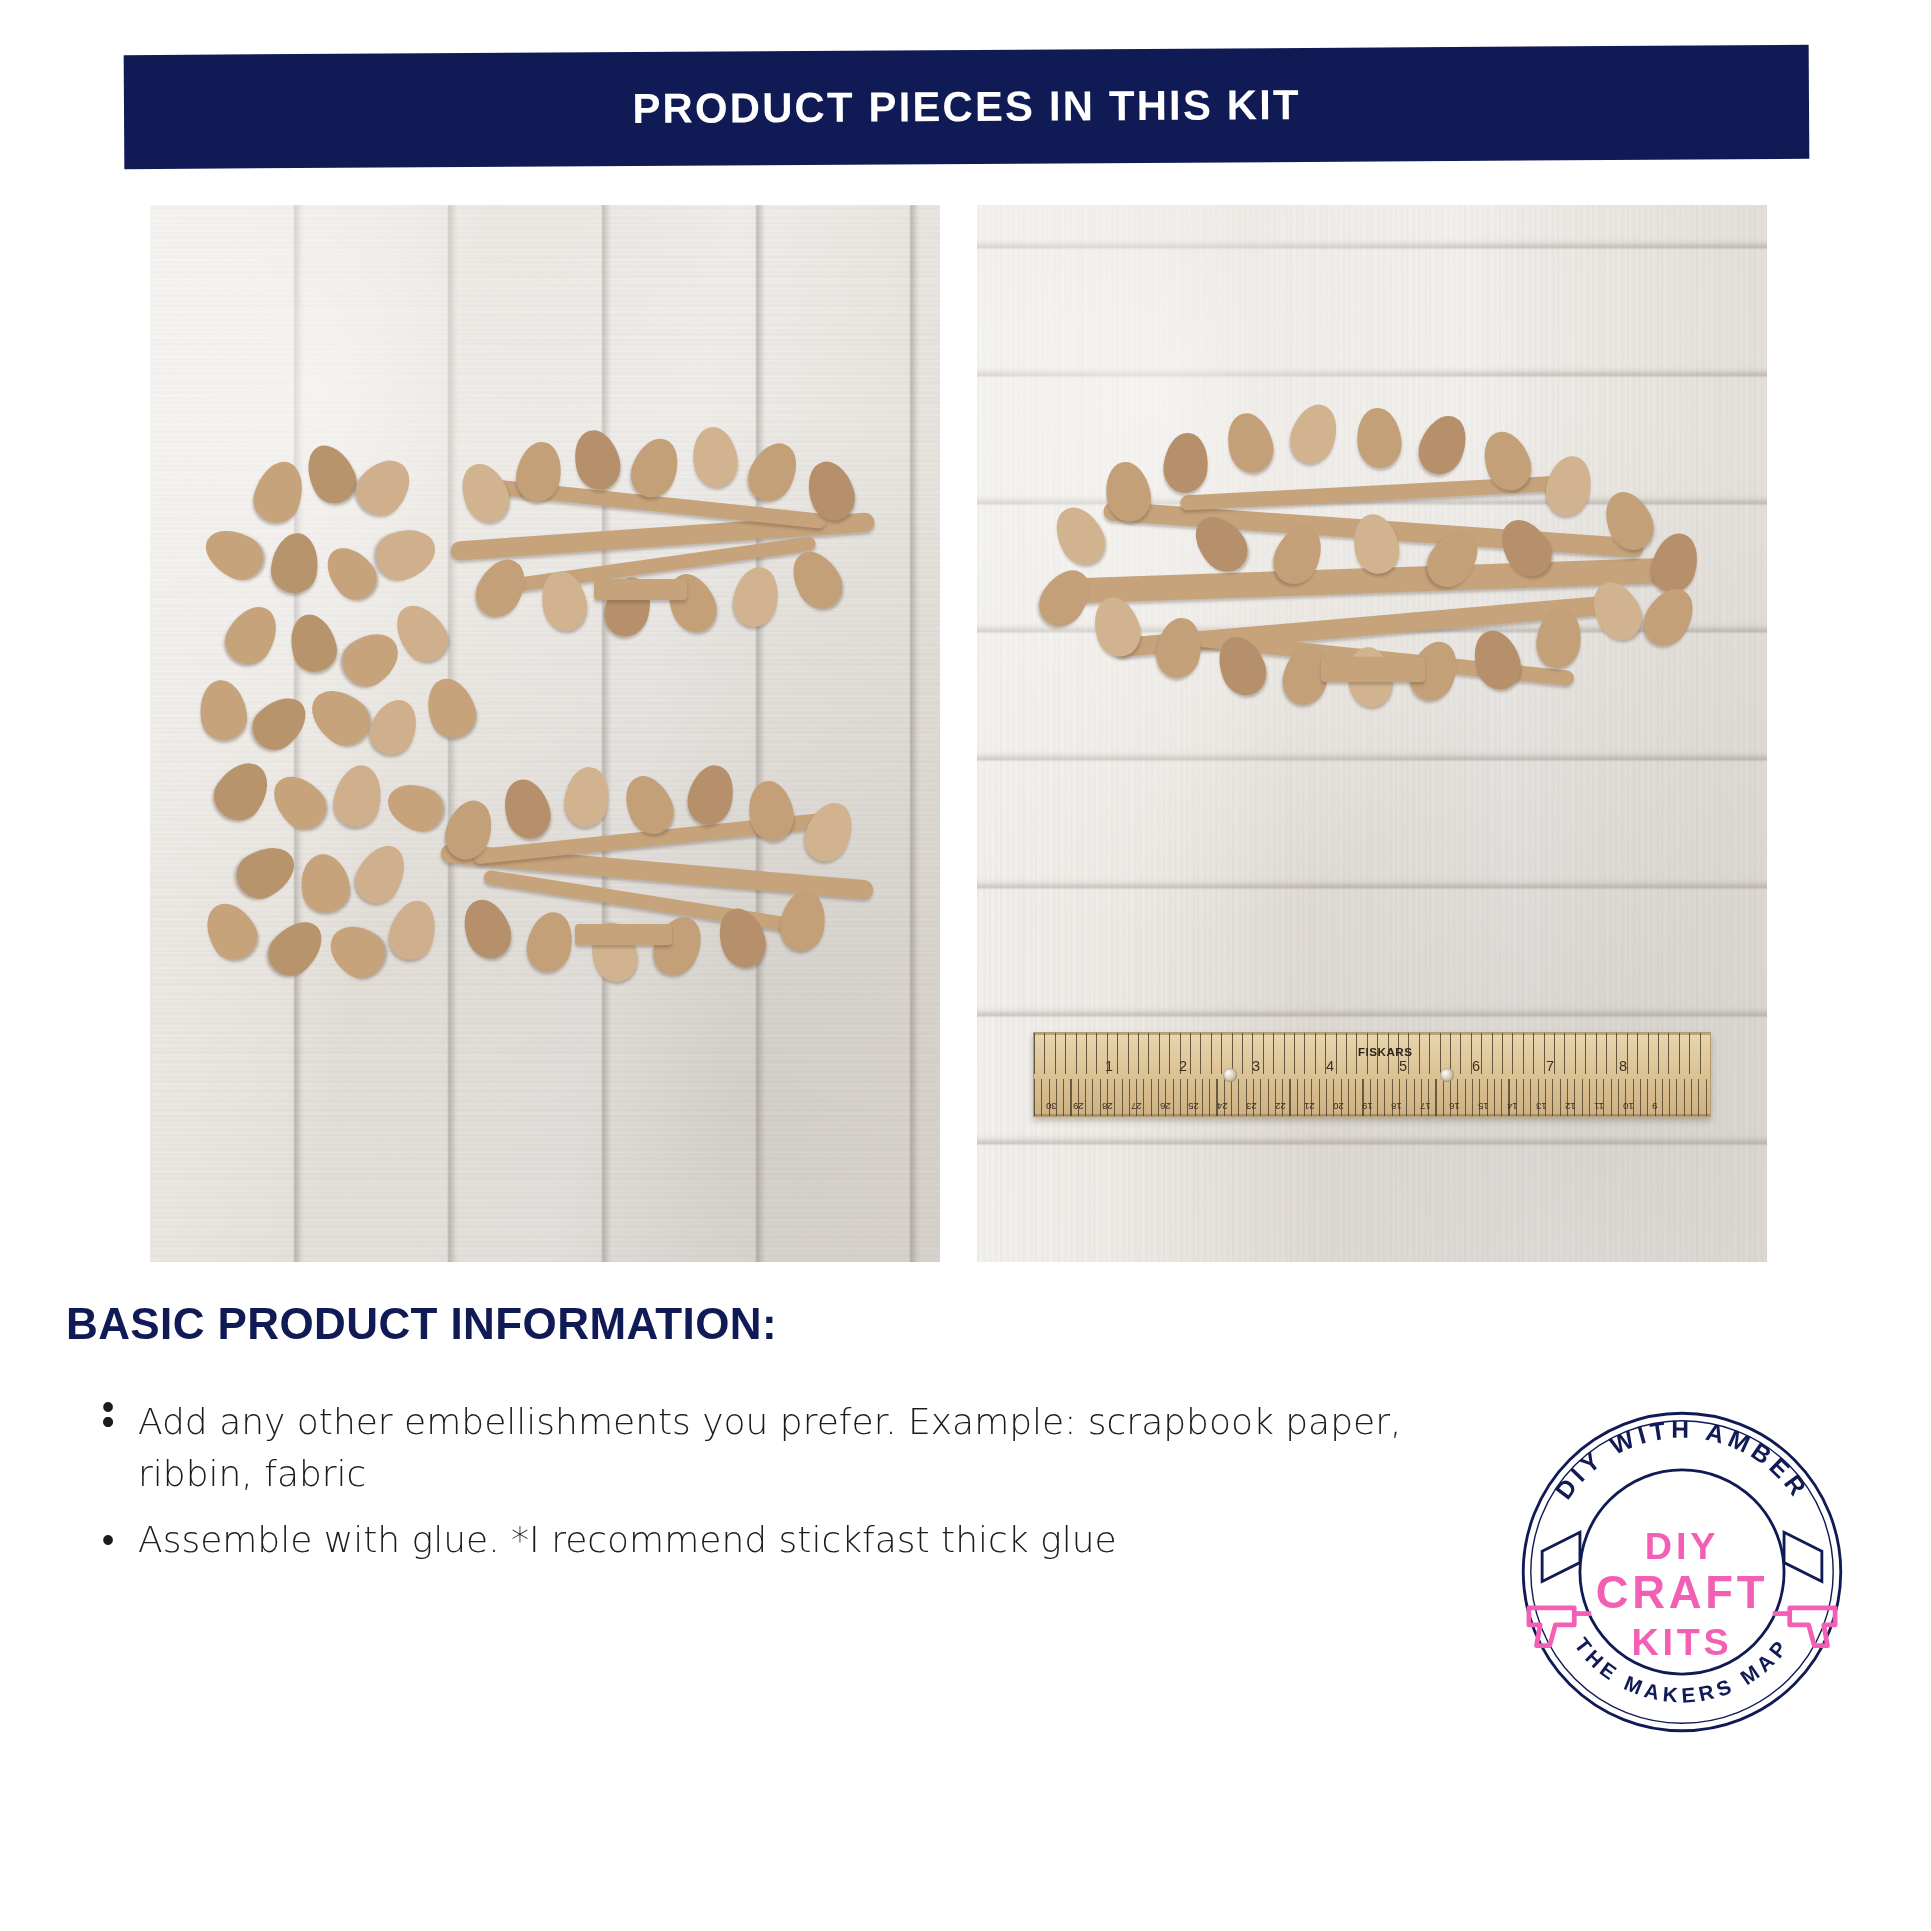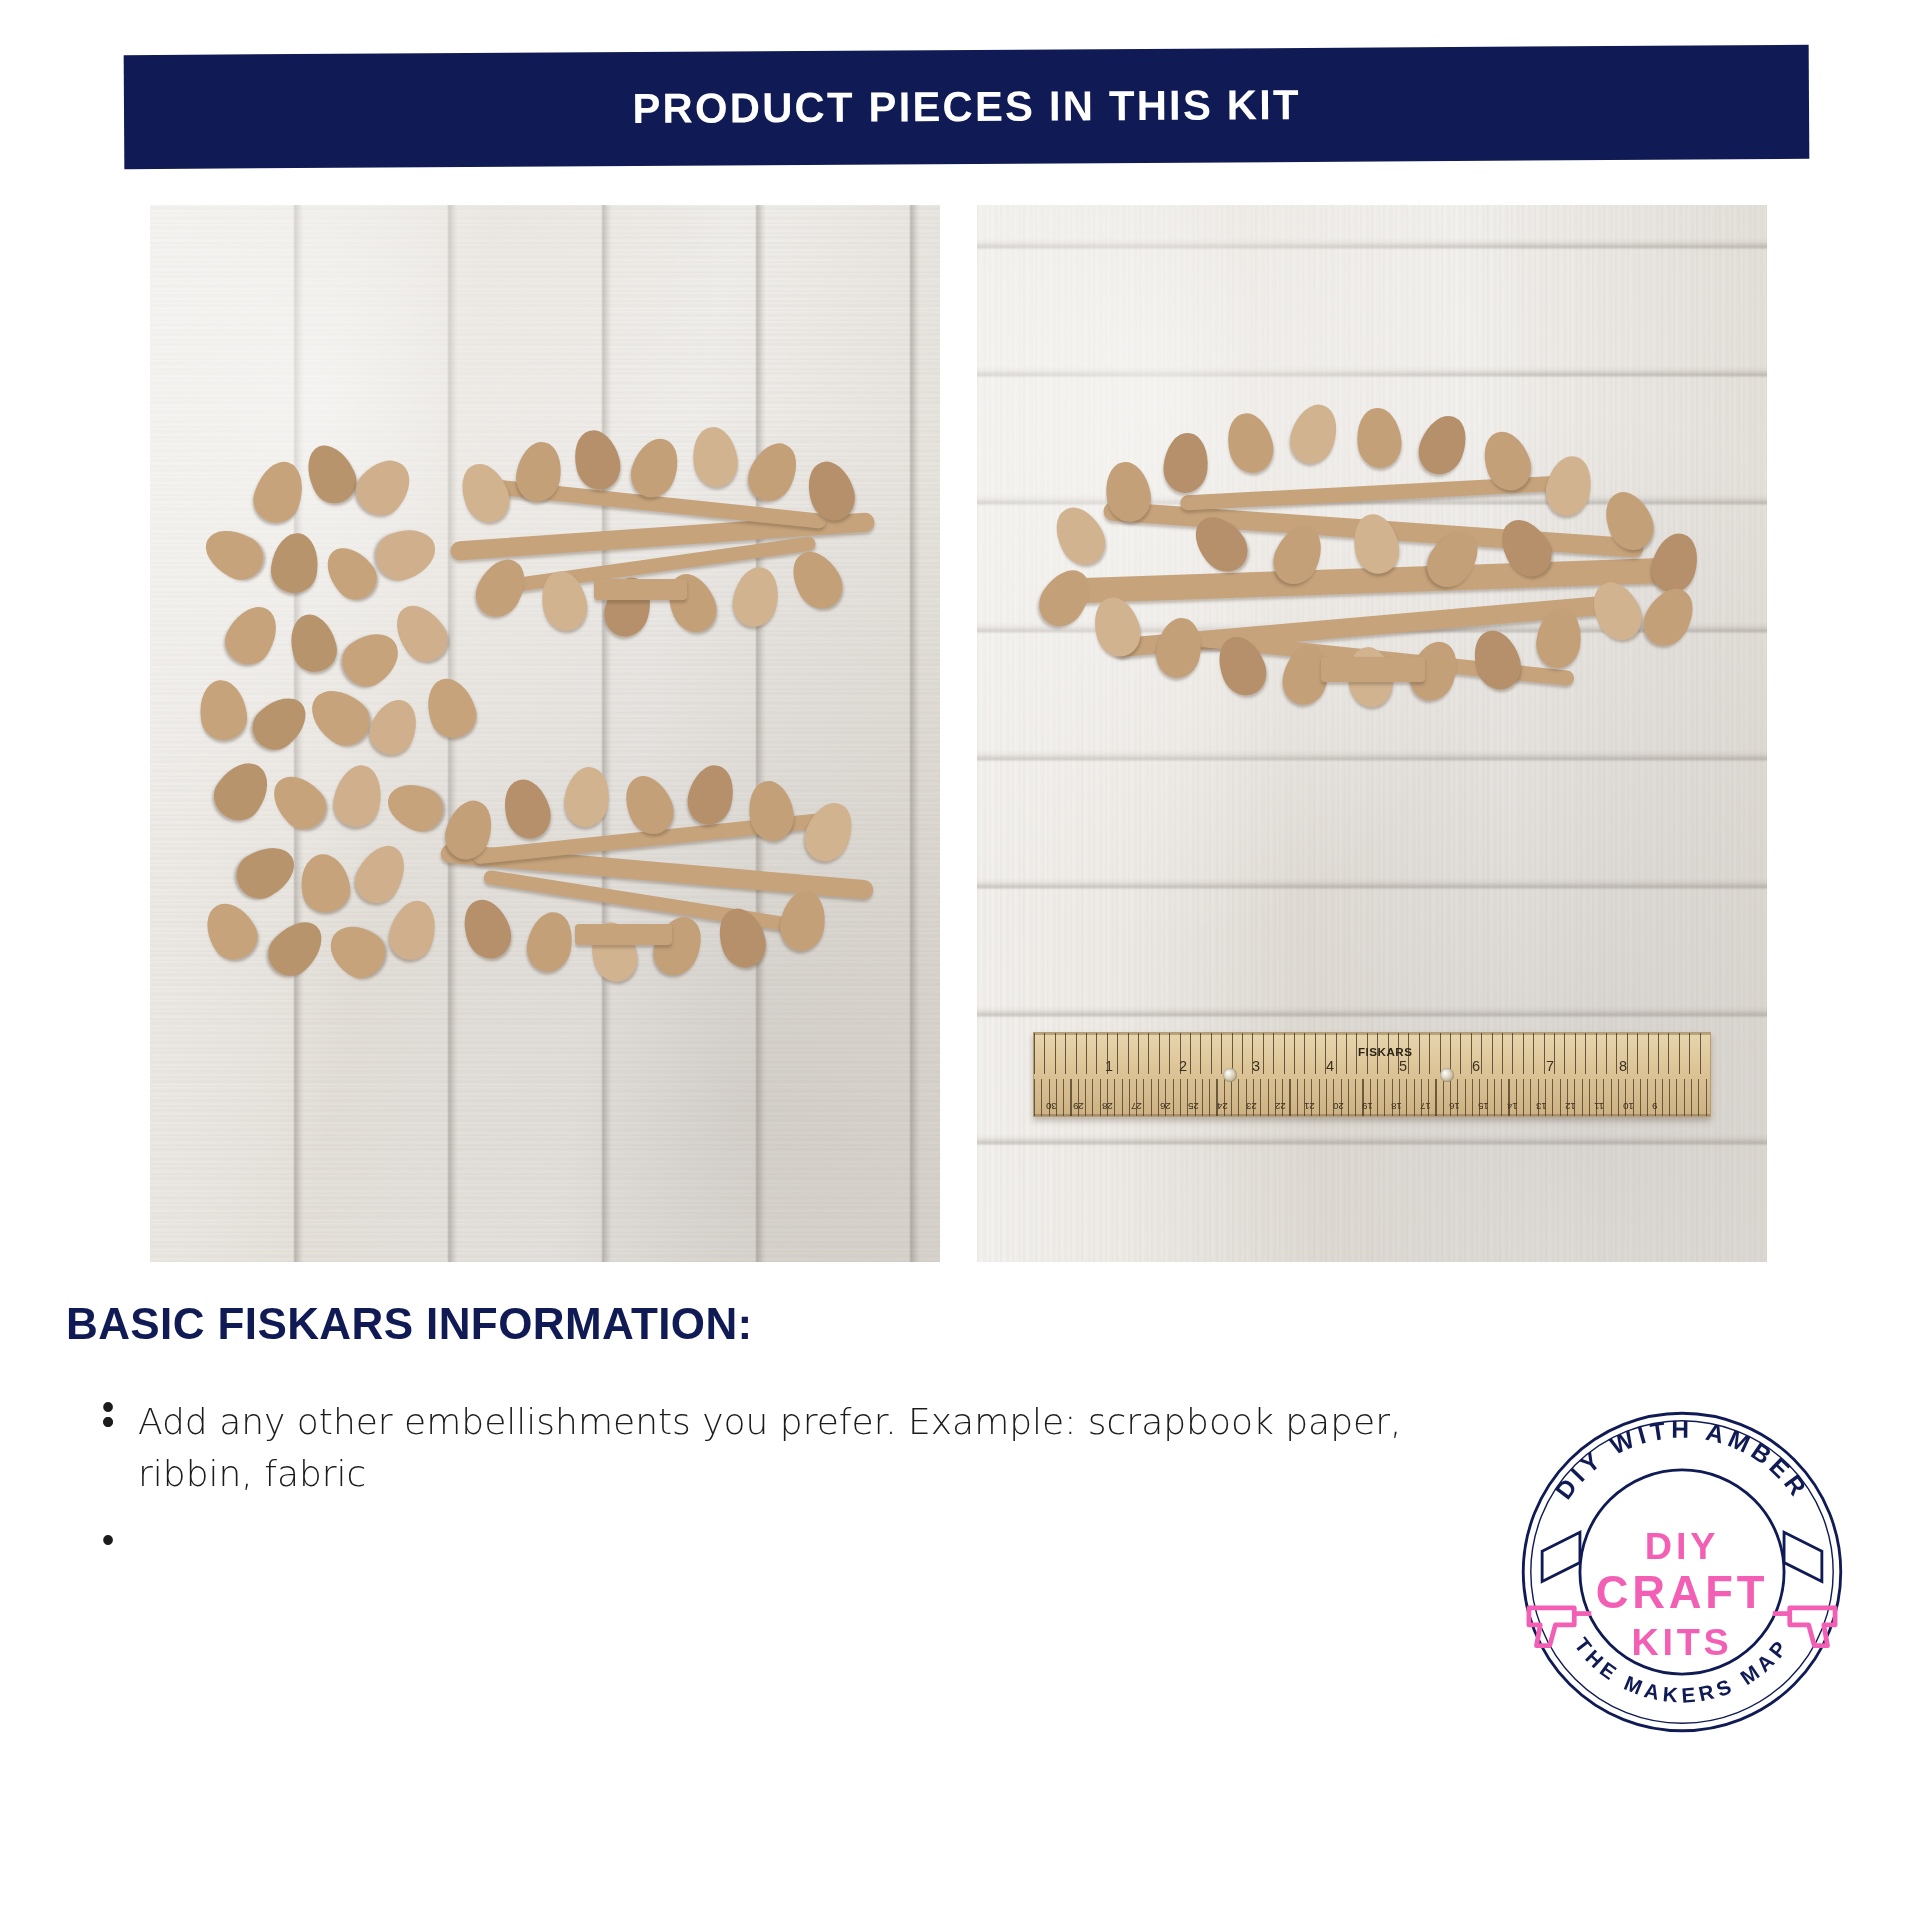--- a/index.html
+++ b/index.html
@@ -391,35 +391,36 @@
       <div class="ruler-num2" style="left:154px;">25</div>
       <div class="ruler-num2" style="left:126px;">26</div>
       <div class="ruler-num2" style="left:97px;">27</div>
       <div class="ruler-num2" style="left:68px;">28</div>
       <div class="ruler-num2" style="left:39px;">29</div>
       <div class="ruler-num2" style="left:11.6px;">30</div>
     </div>
   </div>
 </div>
 
-<div class="info-heading">BASIC FISKARS INFORMATION:</div>
+<div class="info-heading">BASIC PRODUCT INFORMATION:</div>
 
 <ul class="info-list">
   <li>
     <span class="bullet">•</span>
   </li>
   <li>
     <span class="bullet">•</span>
   </li>
   <li>
     <span class="bullet">•</span>
     <span>Add any other embellishments you prefer. Example: scrapbook paper, ribbin, fabric</span>
   </li>
   <li>
     <span class="bullet">•</span>
+    <span>Assemble with glue. *I recommend stickfast thick glue</span>
   </li>
 </ul>
 
 <div class="logo">
   <svg viewBox="0 0 400 400" xmlns="http://www.w3.org/2000/svg">
     <defs>
       <path id="arcTop" d="M 58 200 A 142 142 0 0 1 342 200"></path>
       <path id="arcBottom" d="M 62 200 A 138 138 0 0 0 338 200"></path>
     </defs>
     <circle cx="200" cy="200" r="168" fill="none" stroke="#101a54" stroke-width="3"></circle>

